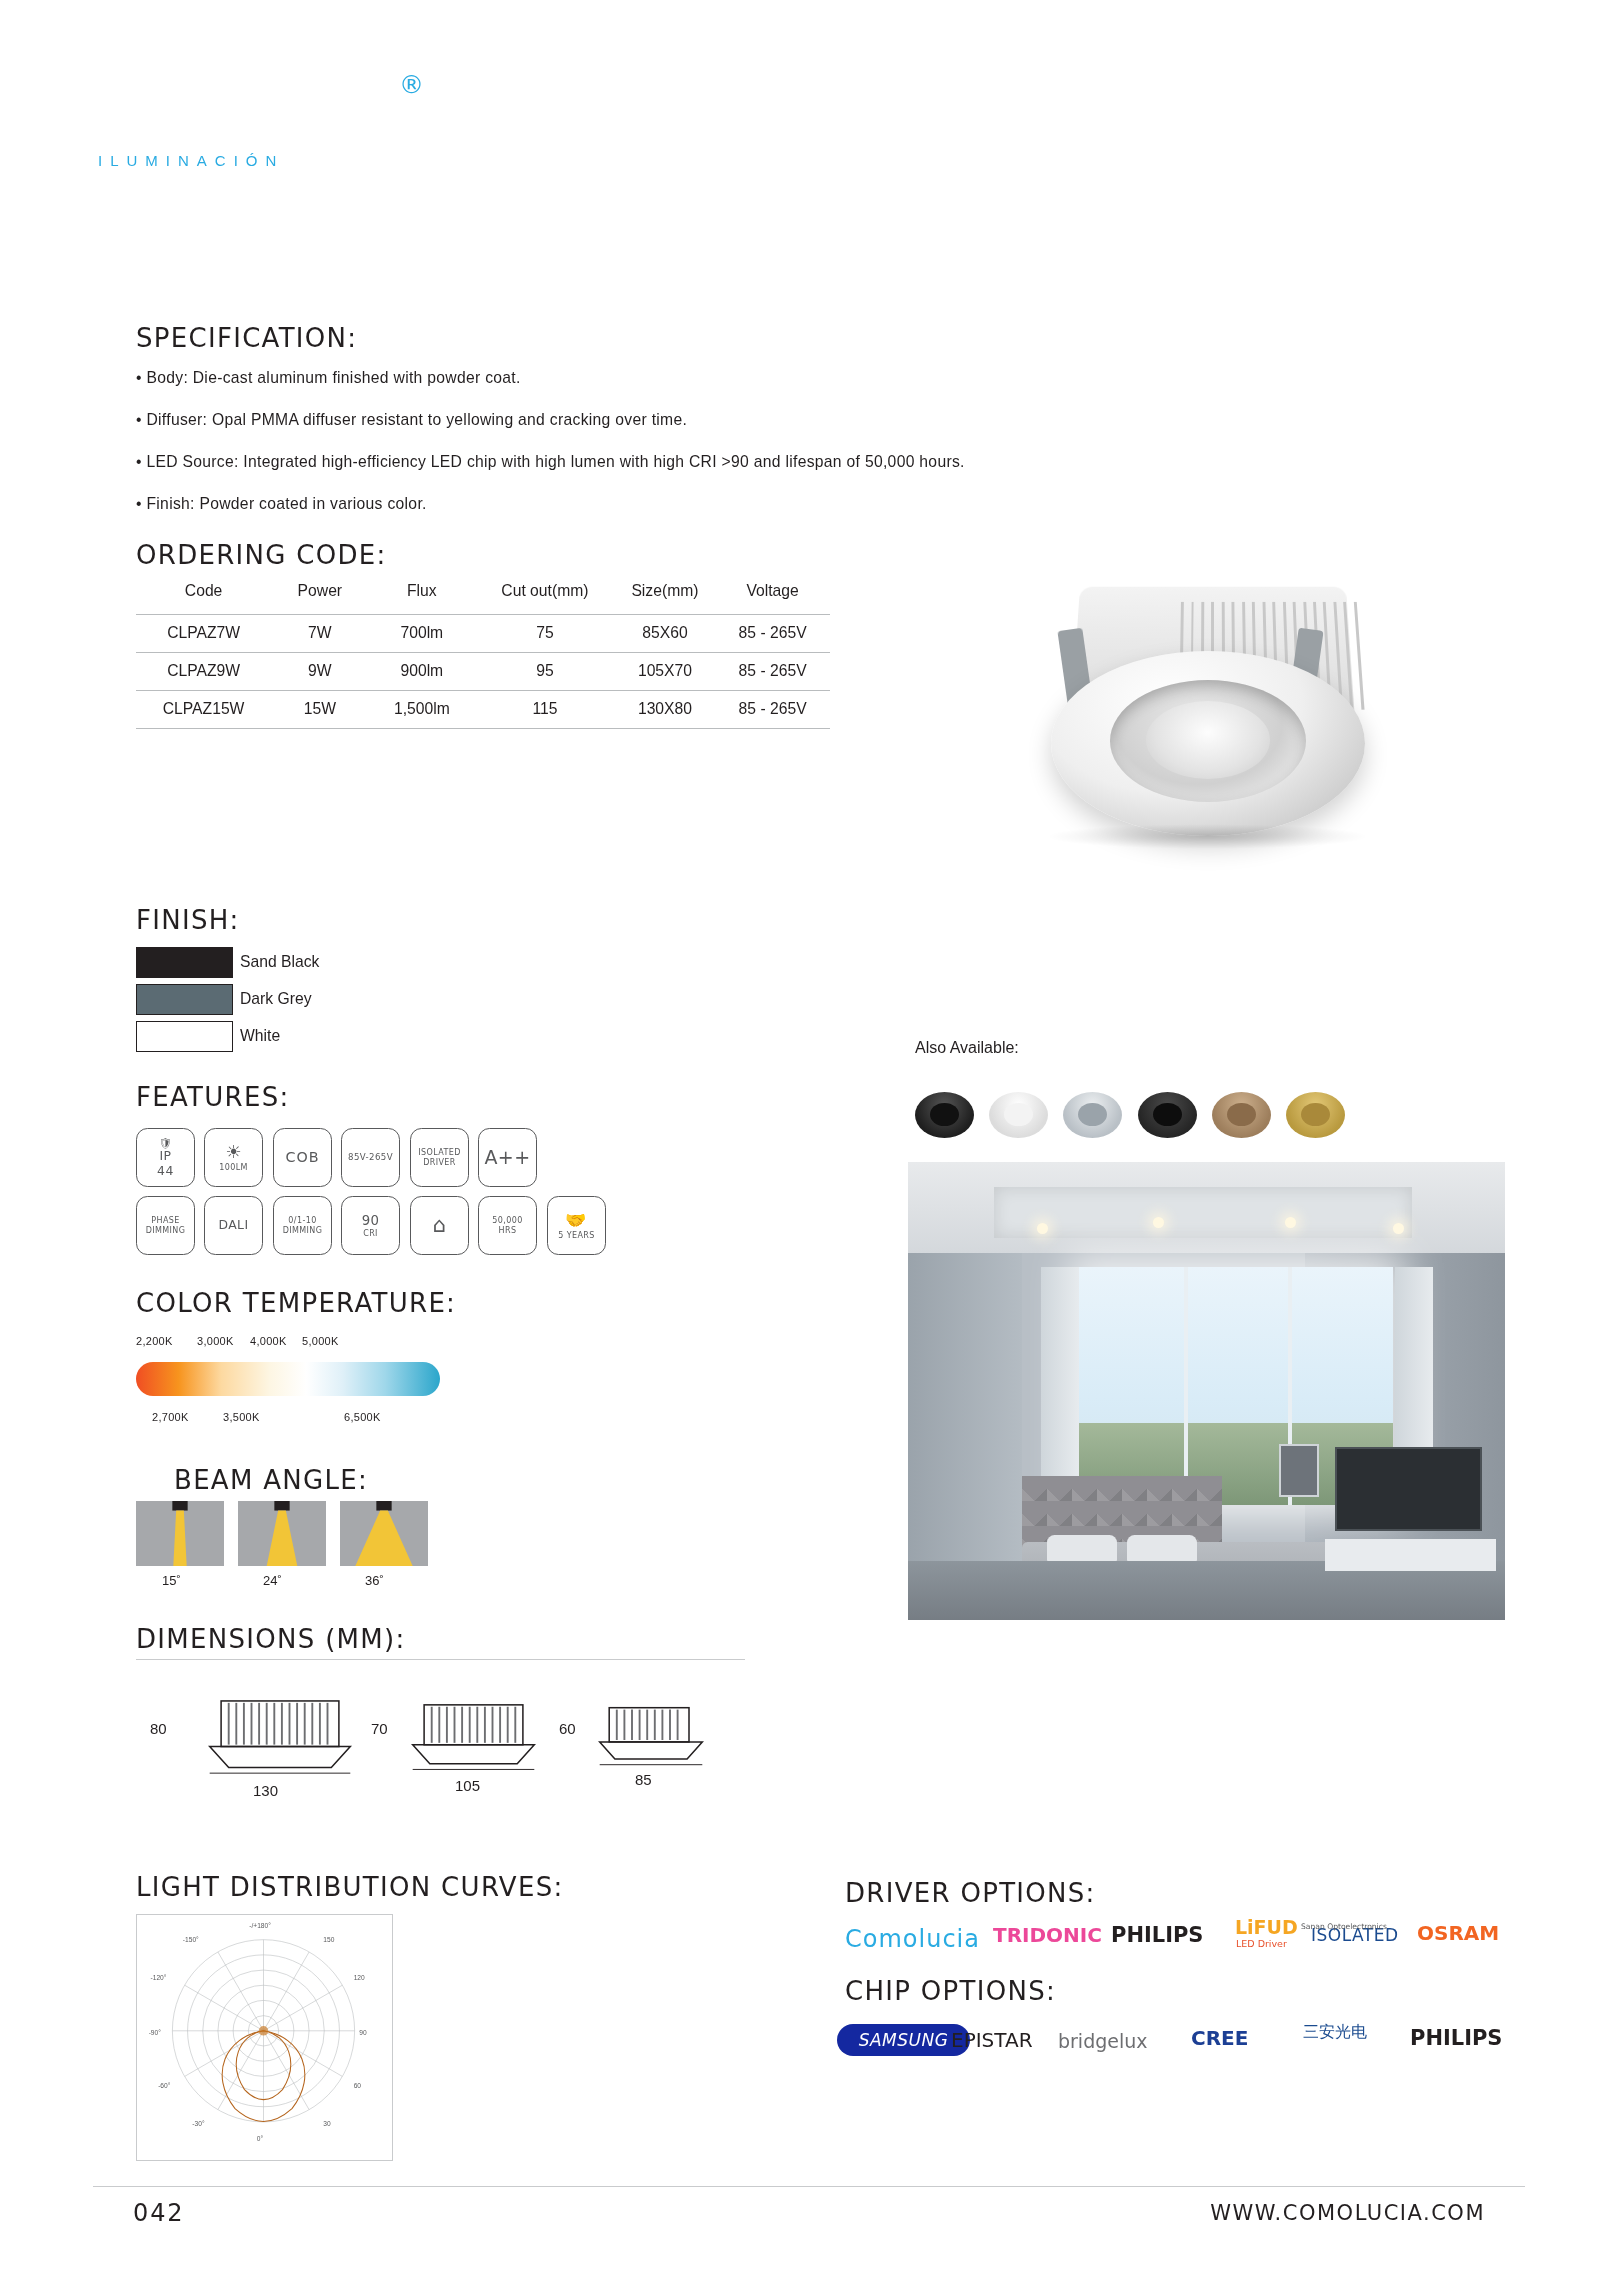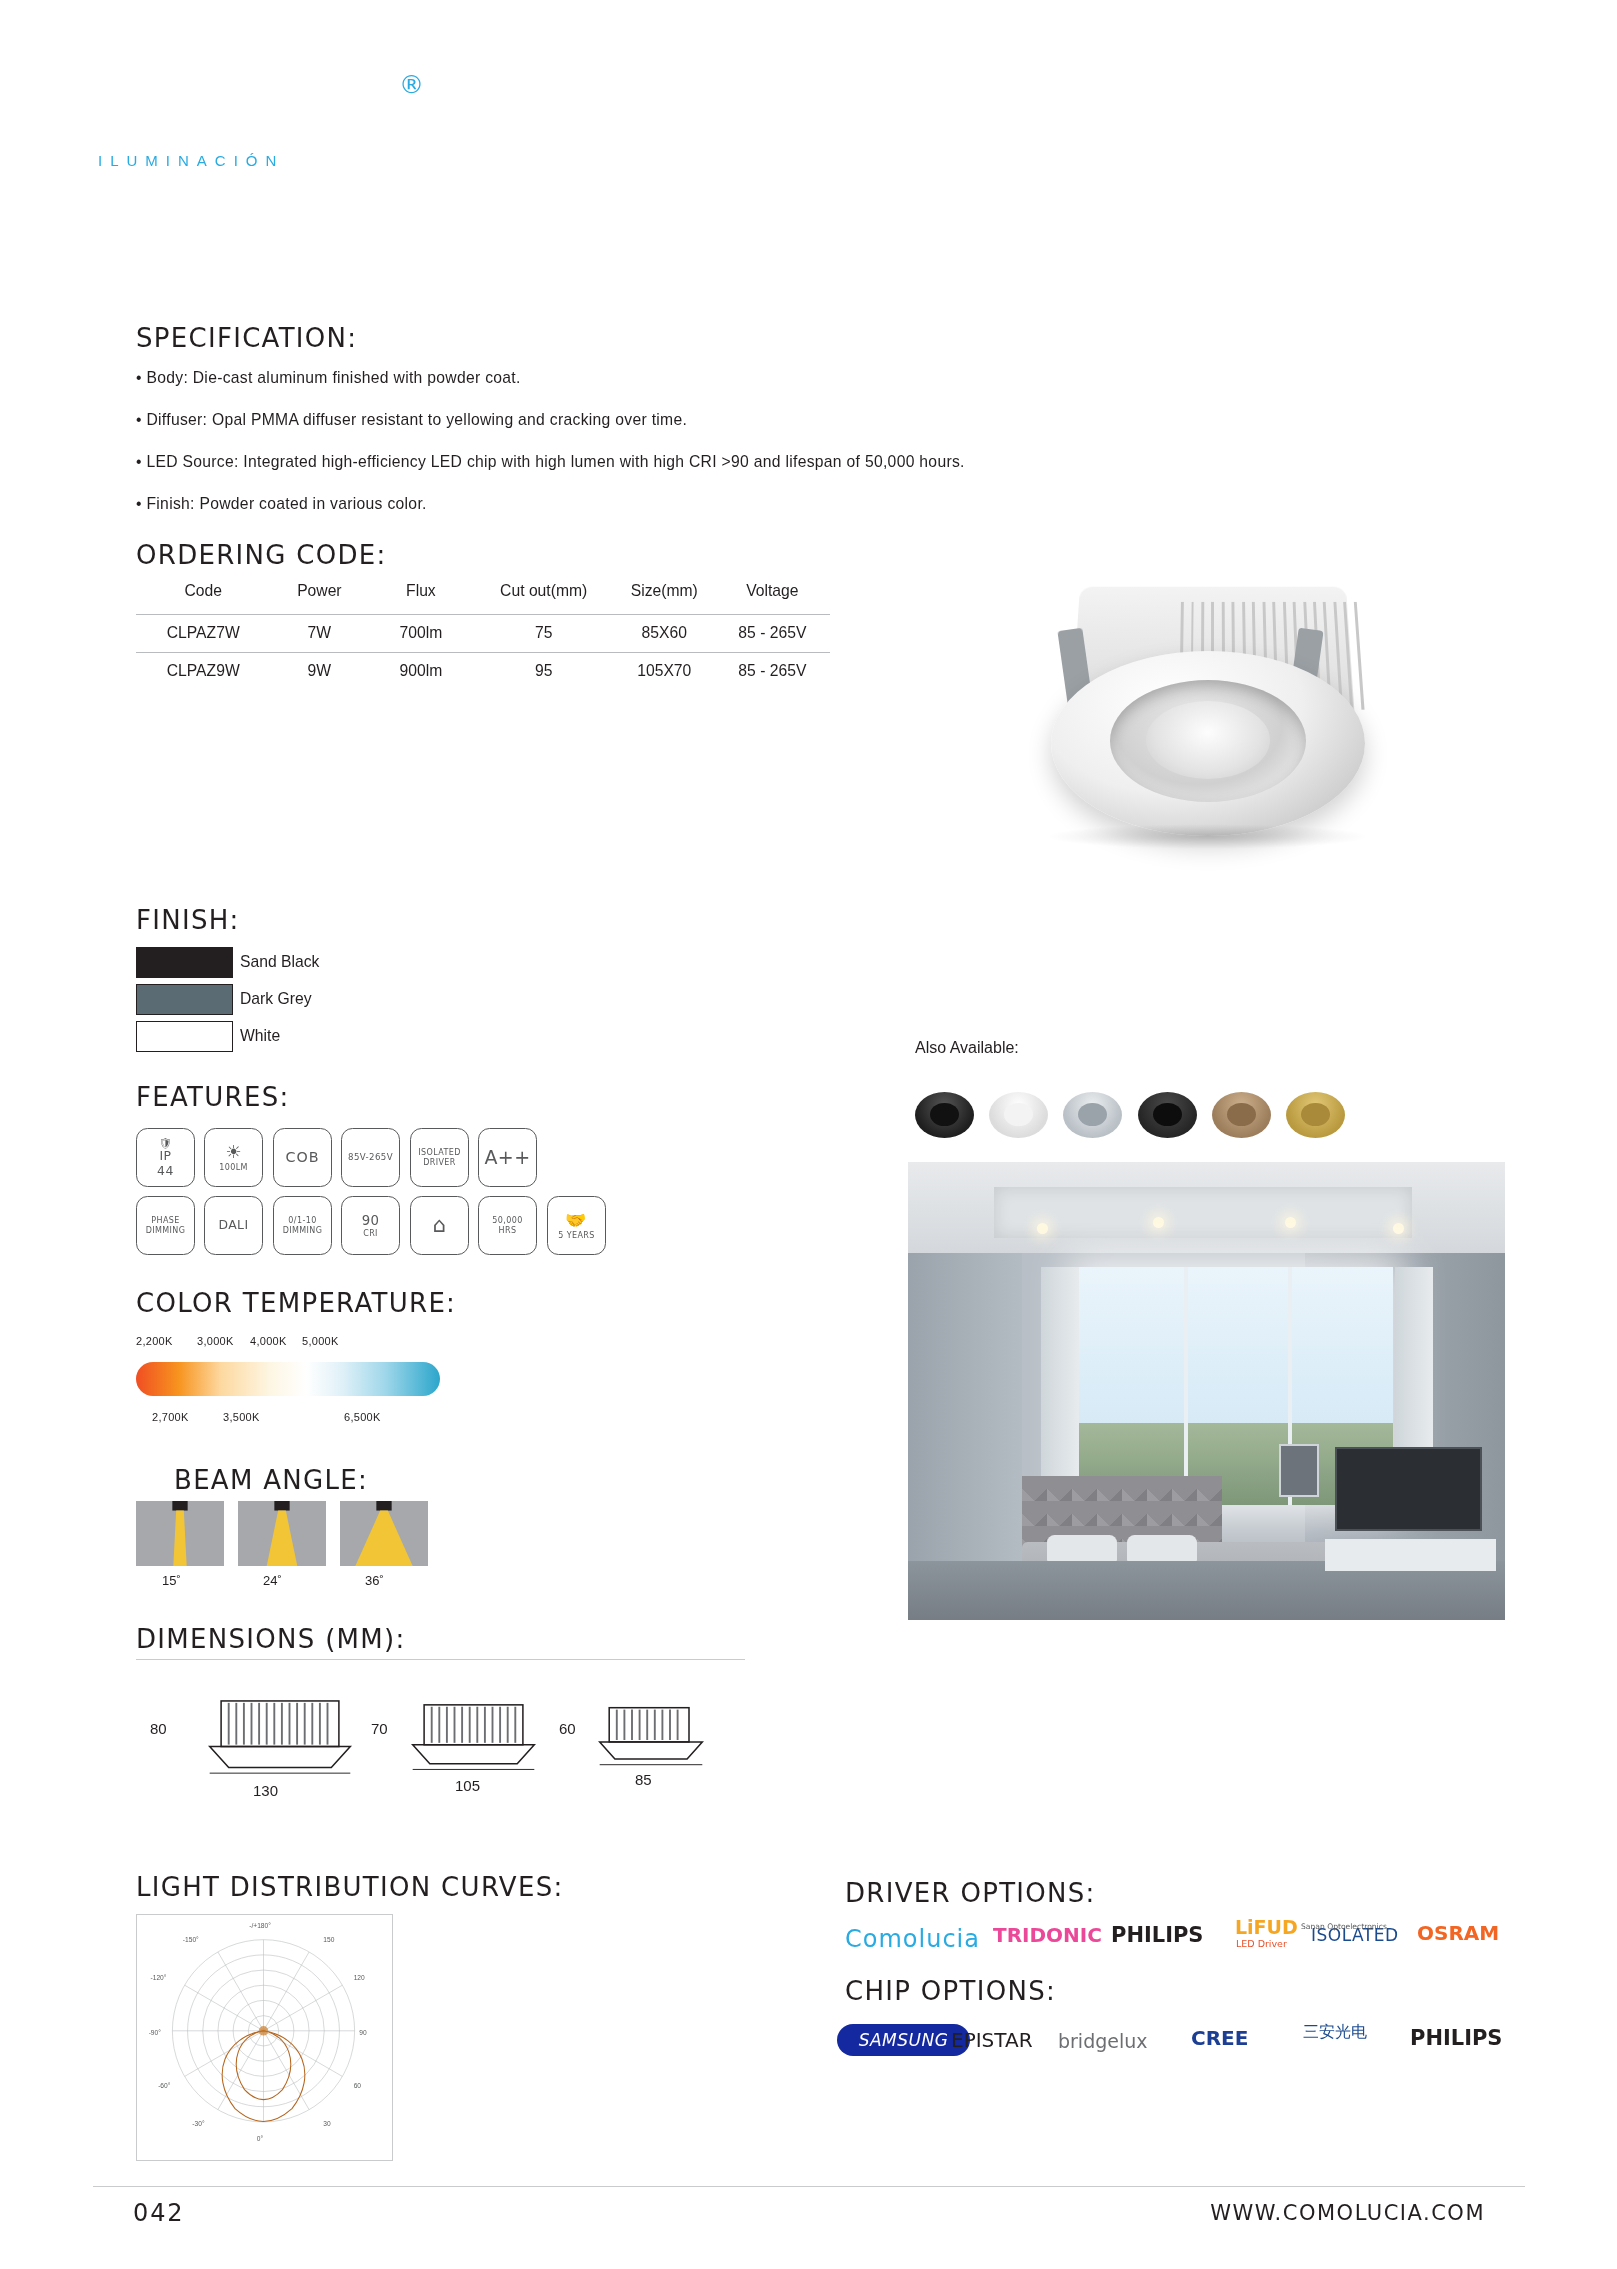--- a/index.html
+++ b/index.html
@@ -281,20 +281,28 @@
         <td>85 - 265V</td>
       </tr>
       <tr>
         <td>CLPAZ9W</td>
         <td>9W</td>
         <td>900lm</td>
         <td>95</td>
         <td>105X70</td>
         <td>85 - 265V</td>
       </tr>
+      <tr class="last">
+        <td>CLPAZ15W</td>
+        <td>15W</td>
+        <td>1,500lm</td>
+        <td>115</td>
+        <td>130X80</td>
+        <td>85 - 265V</td>
+      </tr>
     </tbody>
   </table>
 
   <div class="prod-photo">
     <div class="pp-body">
       <div class="pp-fins">
         <i style="left:0"></i>
           <i style="left:10.5px"></i>
           <i style="left:21px"></i>
           <i style="left:31px"></i>

